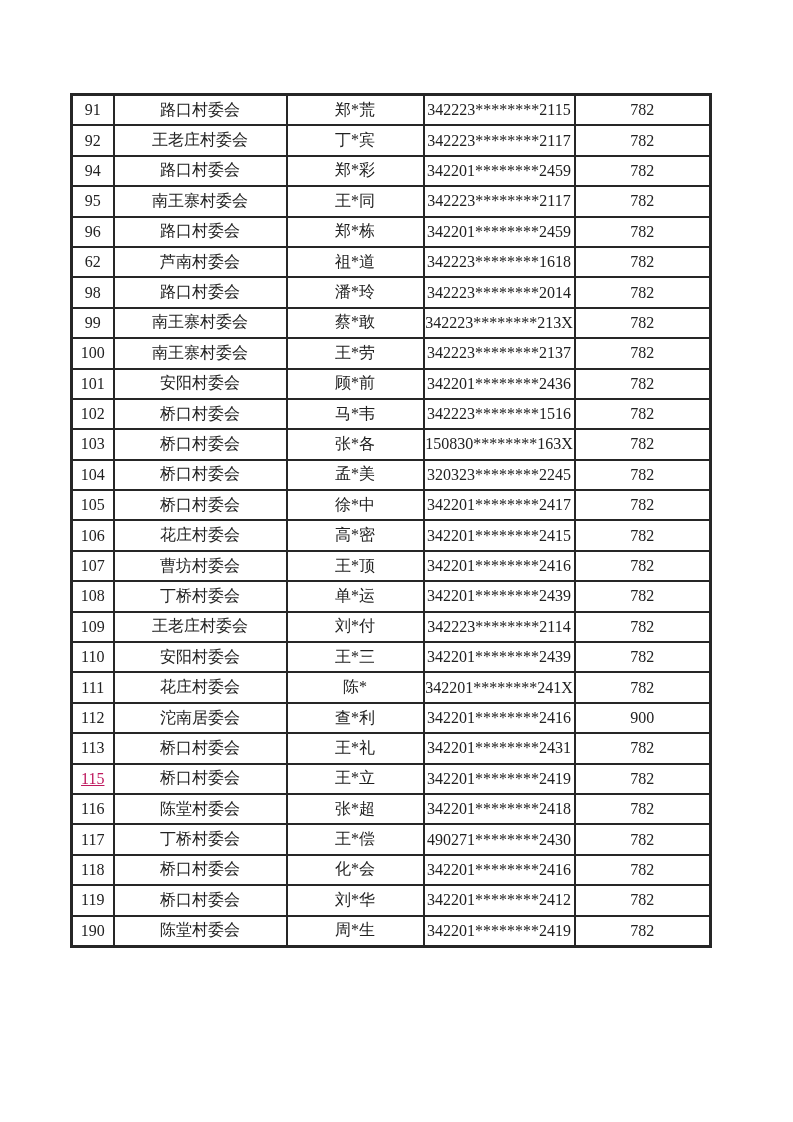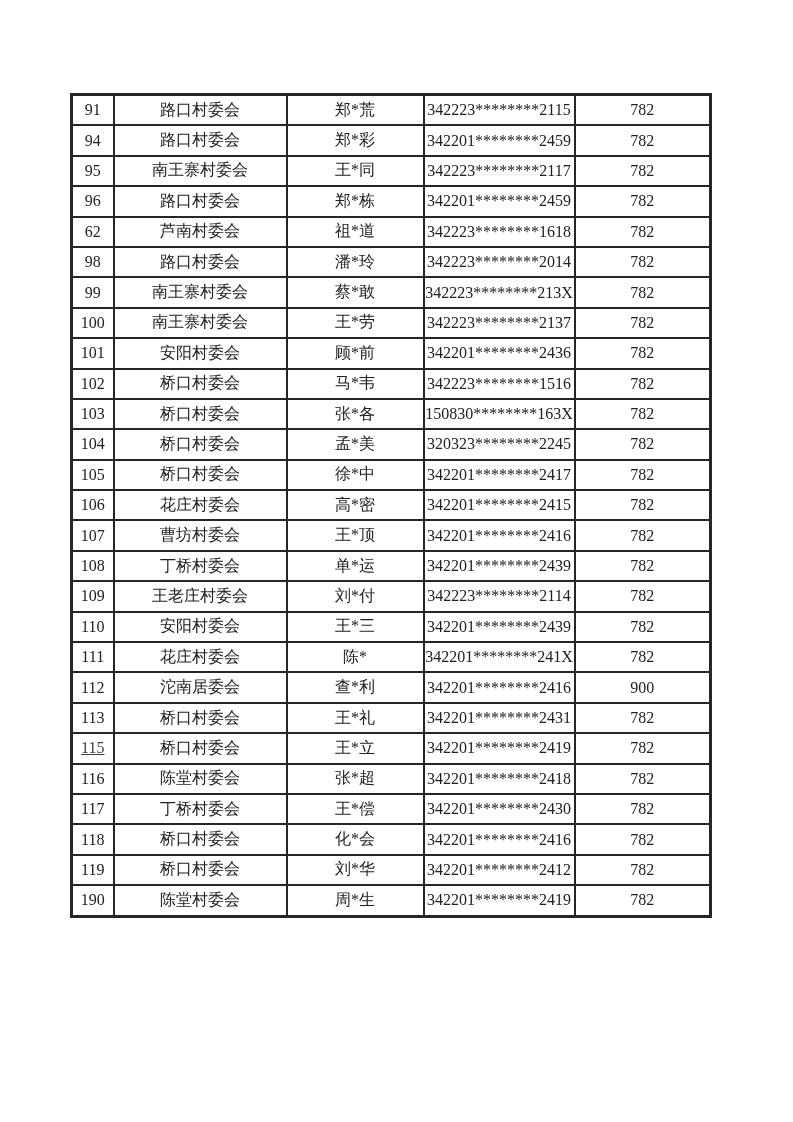--- a/index.html
+++ b/index.html
@@ -59,20 +59,27 @@
     </colgroup>
     <tbody>
         <tr>
           <td class="num">91</td>
           <td>路口村委会</td>
           <td>郑*荒</td>
           <td class="num">342223********2115</td>
           <td class="num">782</td>
         </tr>
         <tr>
+          <td class="num">92</td>
+          <td>王老庄村委会</td>
+          <td>丁*宾</td>
+          <td class="num">342223********2117</td>
+          <td class="num">782</td>
+        </tr>
+        <tr>
           <td class="num">94</td>
           <td>路口村委会</td>
           <td>郑*彩</td>
           <td class="num">342201********2459</td>
           <td class="num">782</td>
         </tr>
         <tr>
           <td class="num">95</td>
           <td>南王寨村委会</td>
           <td>王*同</td>
@@ -199,38 +206,38 @@
           <td class="num">900</td>
         </tr>
         <tr>
           <td class="num">113</td>
           <td>桥口村委会</td>
           <td>王*礼</td>
           <td class="num">342201********2431</td>
           <td class="num">782</td>
         </tr>
         <tr>
-          <td class="num" style="color: #404040; text-decoration: underline;">115</td>
+          <td class="num" style="color: #be185d; text-decoration: underline;">115</td>
           <td>桥口村委会</td>
           <td>王*立</td>
           <td class="num">342201********2419</td>
           <td class="num">782</td>
         </tr>
         <tr>
           <td class="num">116</td>
           <td>陈堂村委会</td>
           <td>张*超</td>
           <td class="num">342201********2418</td>
           <td class="num">782</td>
         </tr>
         <tr>
           <td class="num">117</td>
           <td>丁桥村委会</td>
           <td>王*偿</td>
-          <td class="num">342201********2430</td>
+          <td class="num">490271********2430</td>
           <td class="num">782</td>
         </tr>
         <tr>
           <td class="num">118</td>
           <td>桥口村委会</td>
           <td>化*会</td>
           <td class="num">342201********2416</td>
           <td class="num">782</td>
         </tr>
         <tr>

